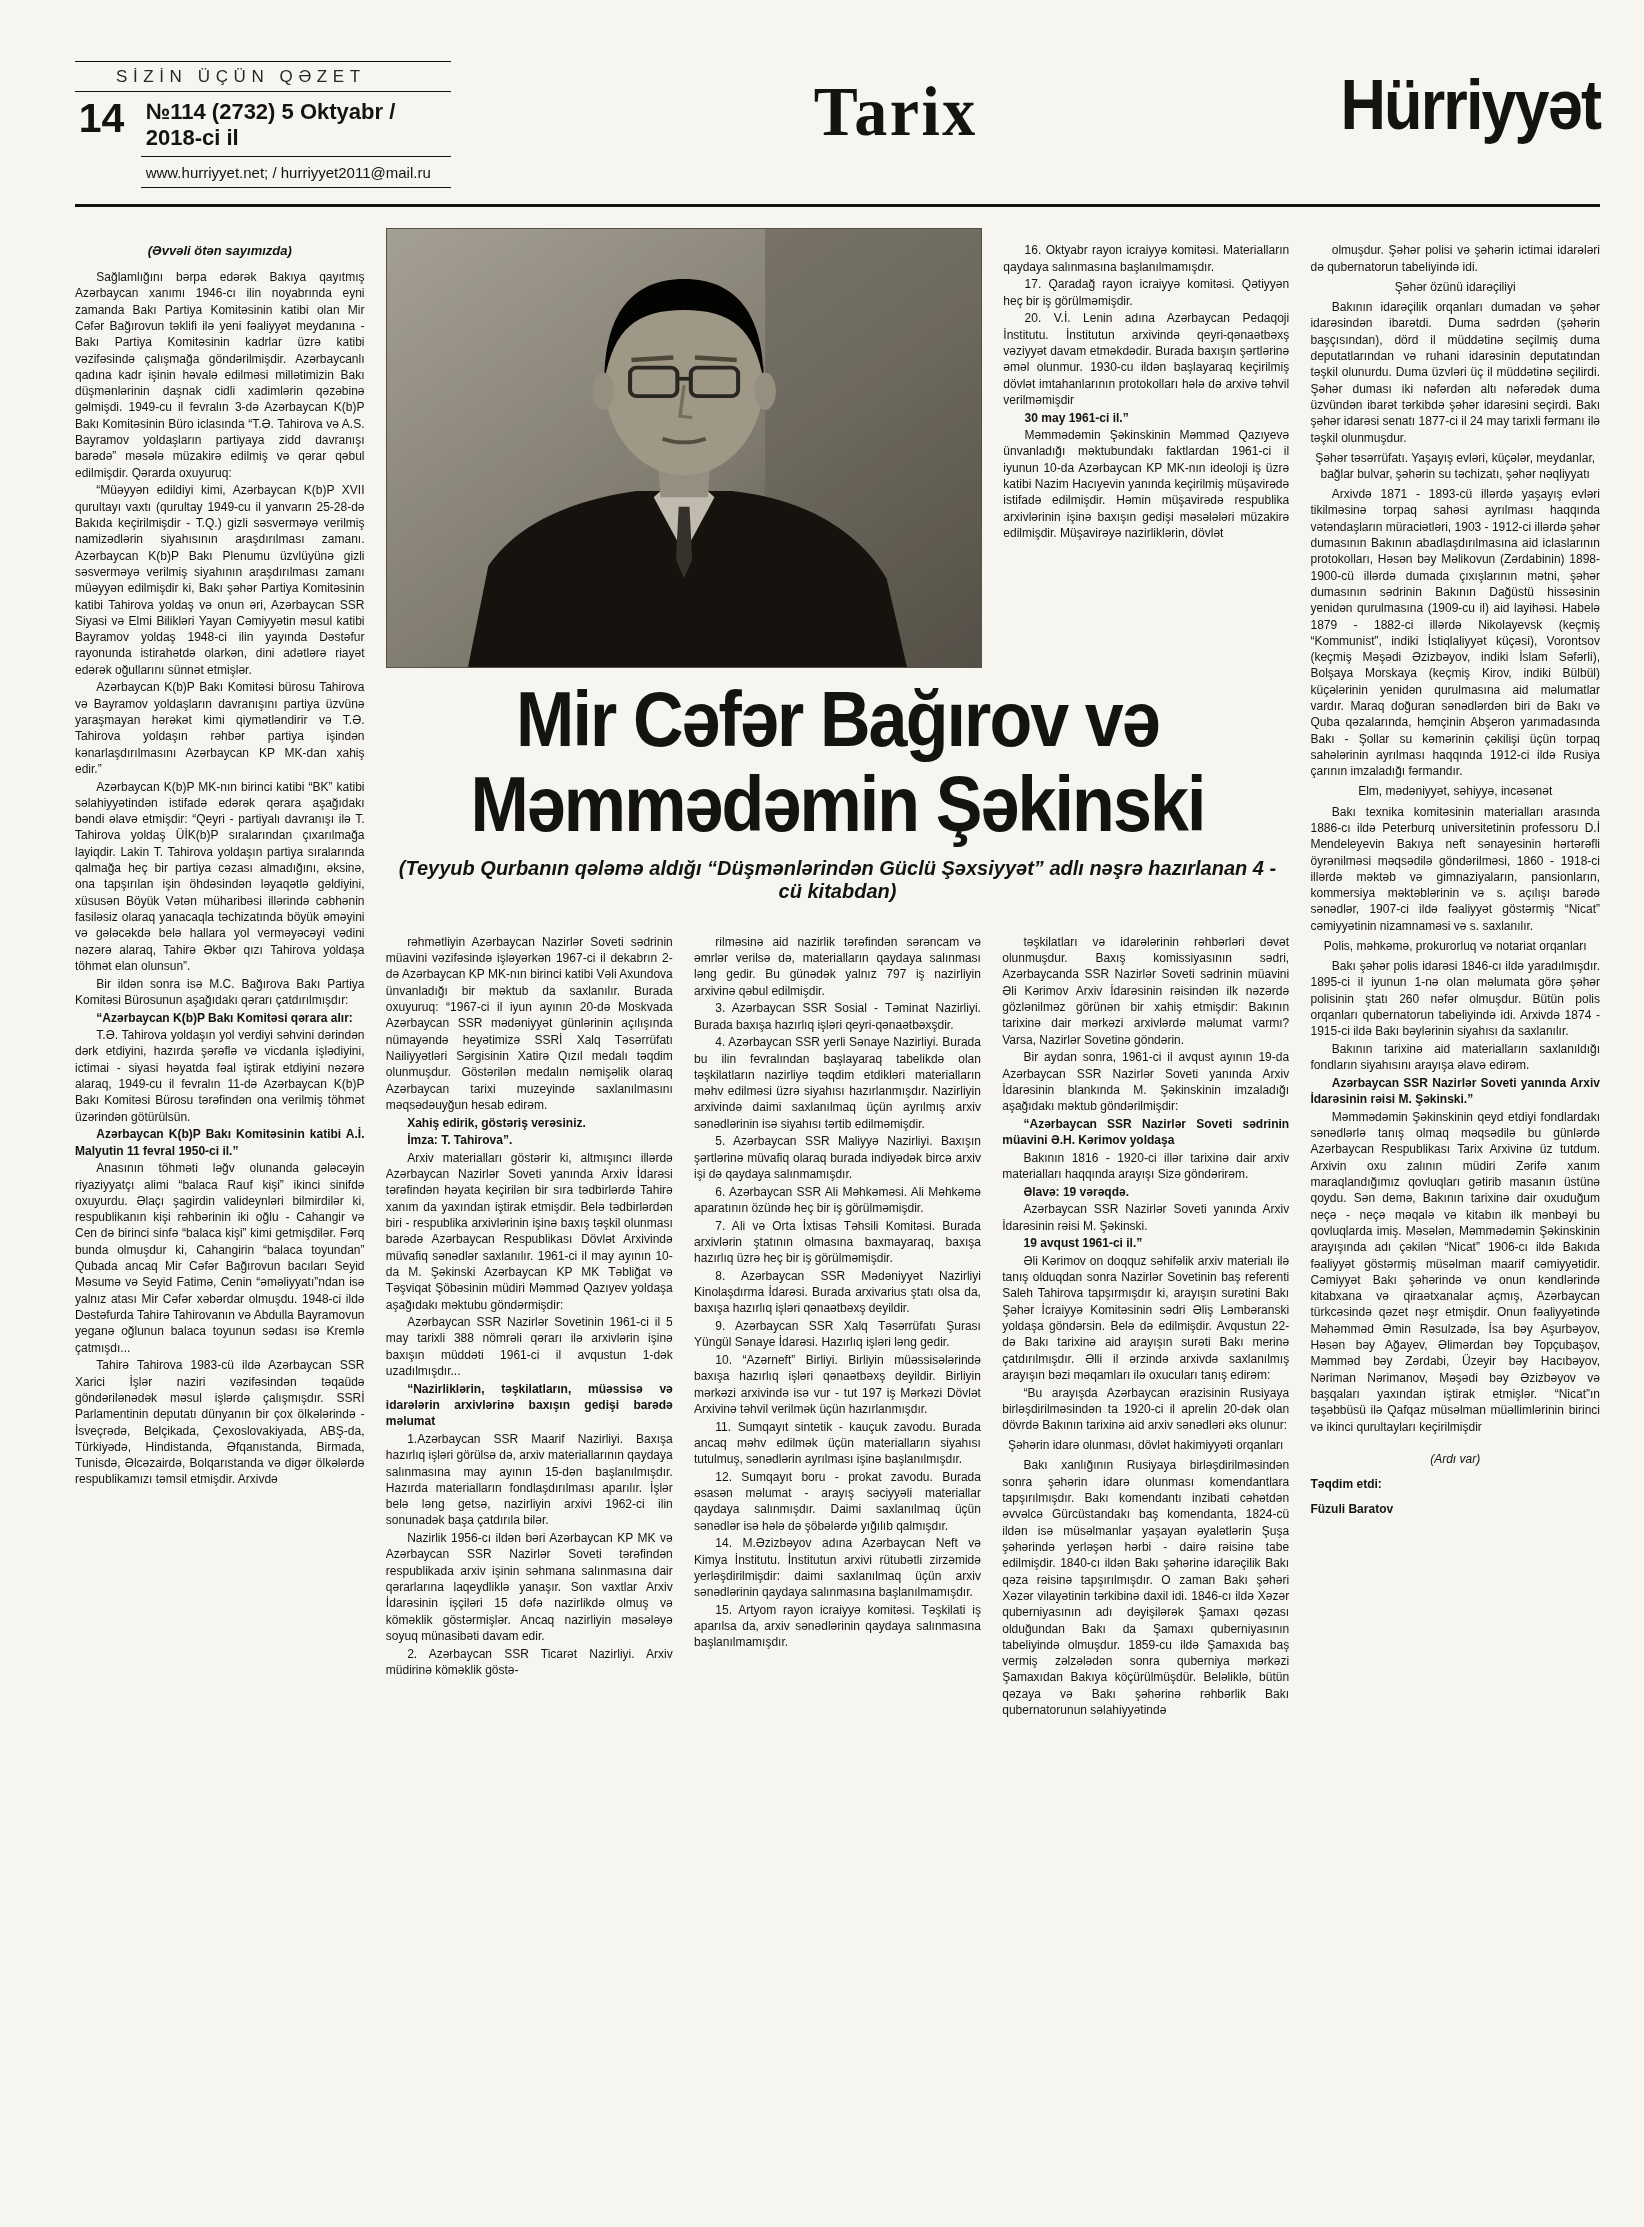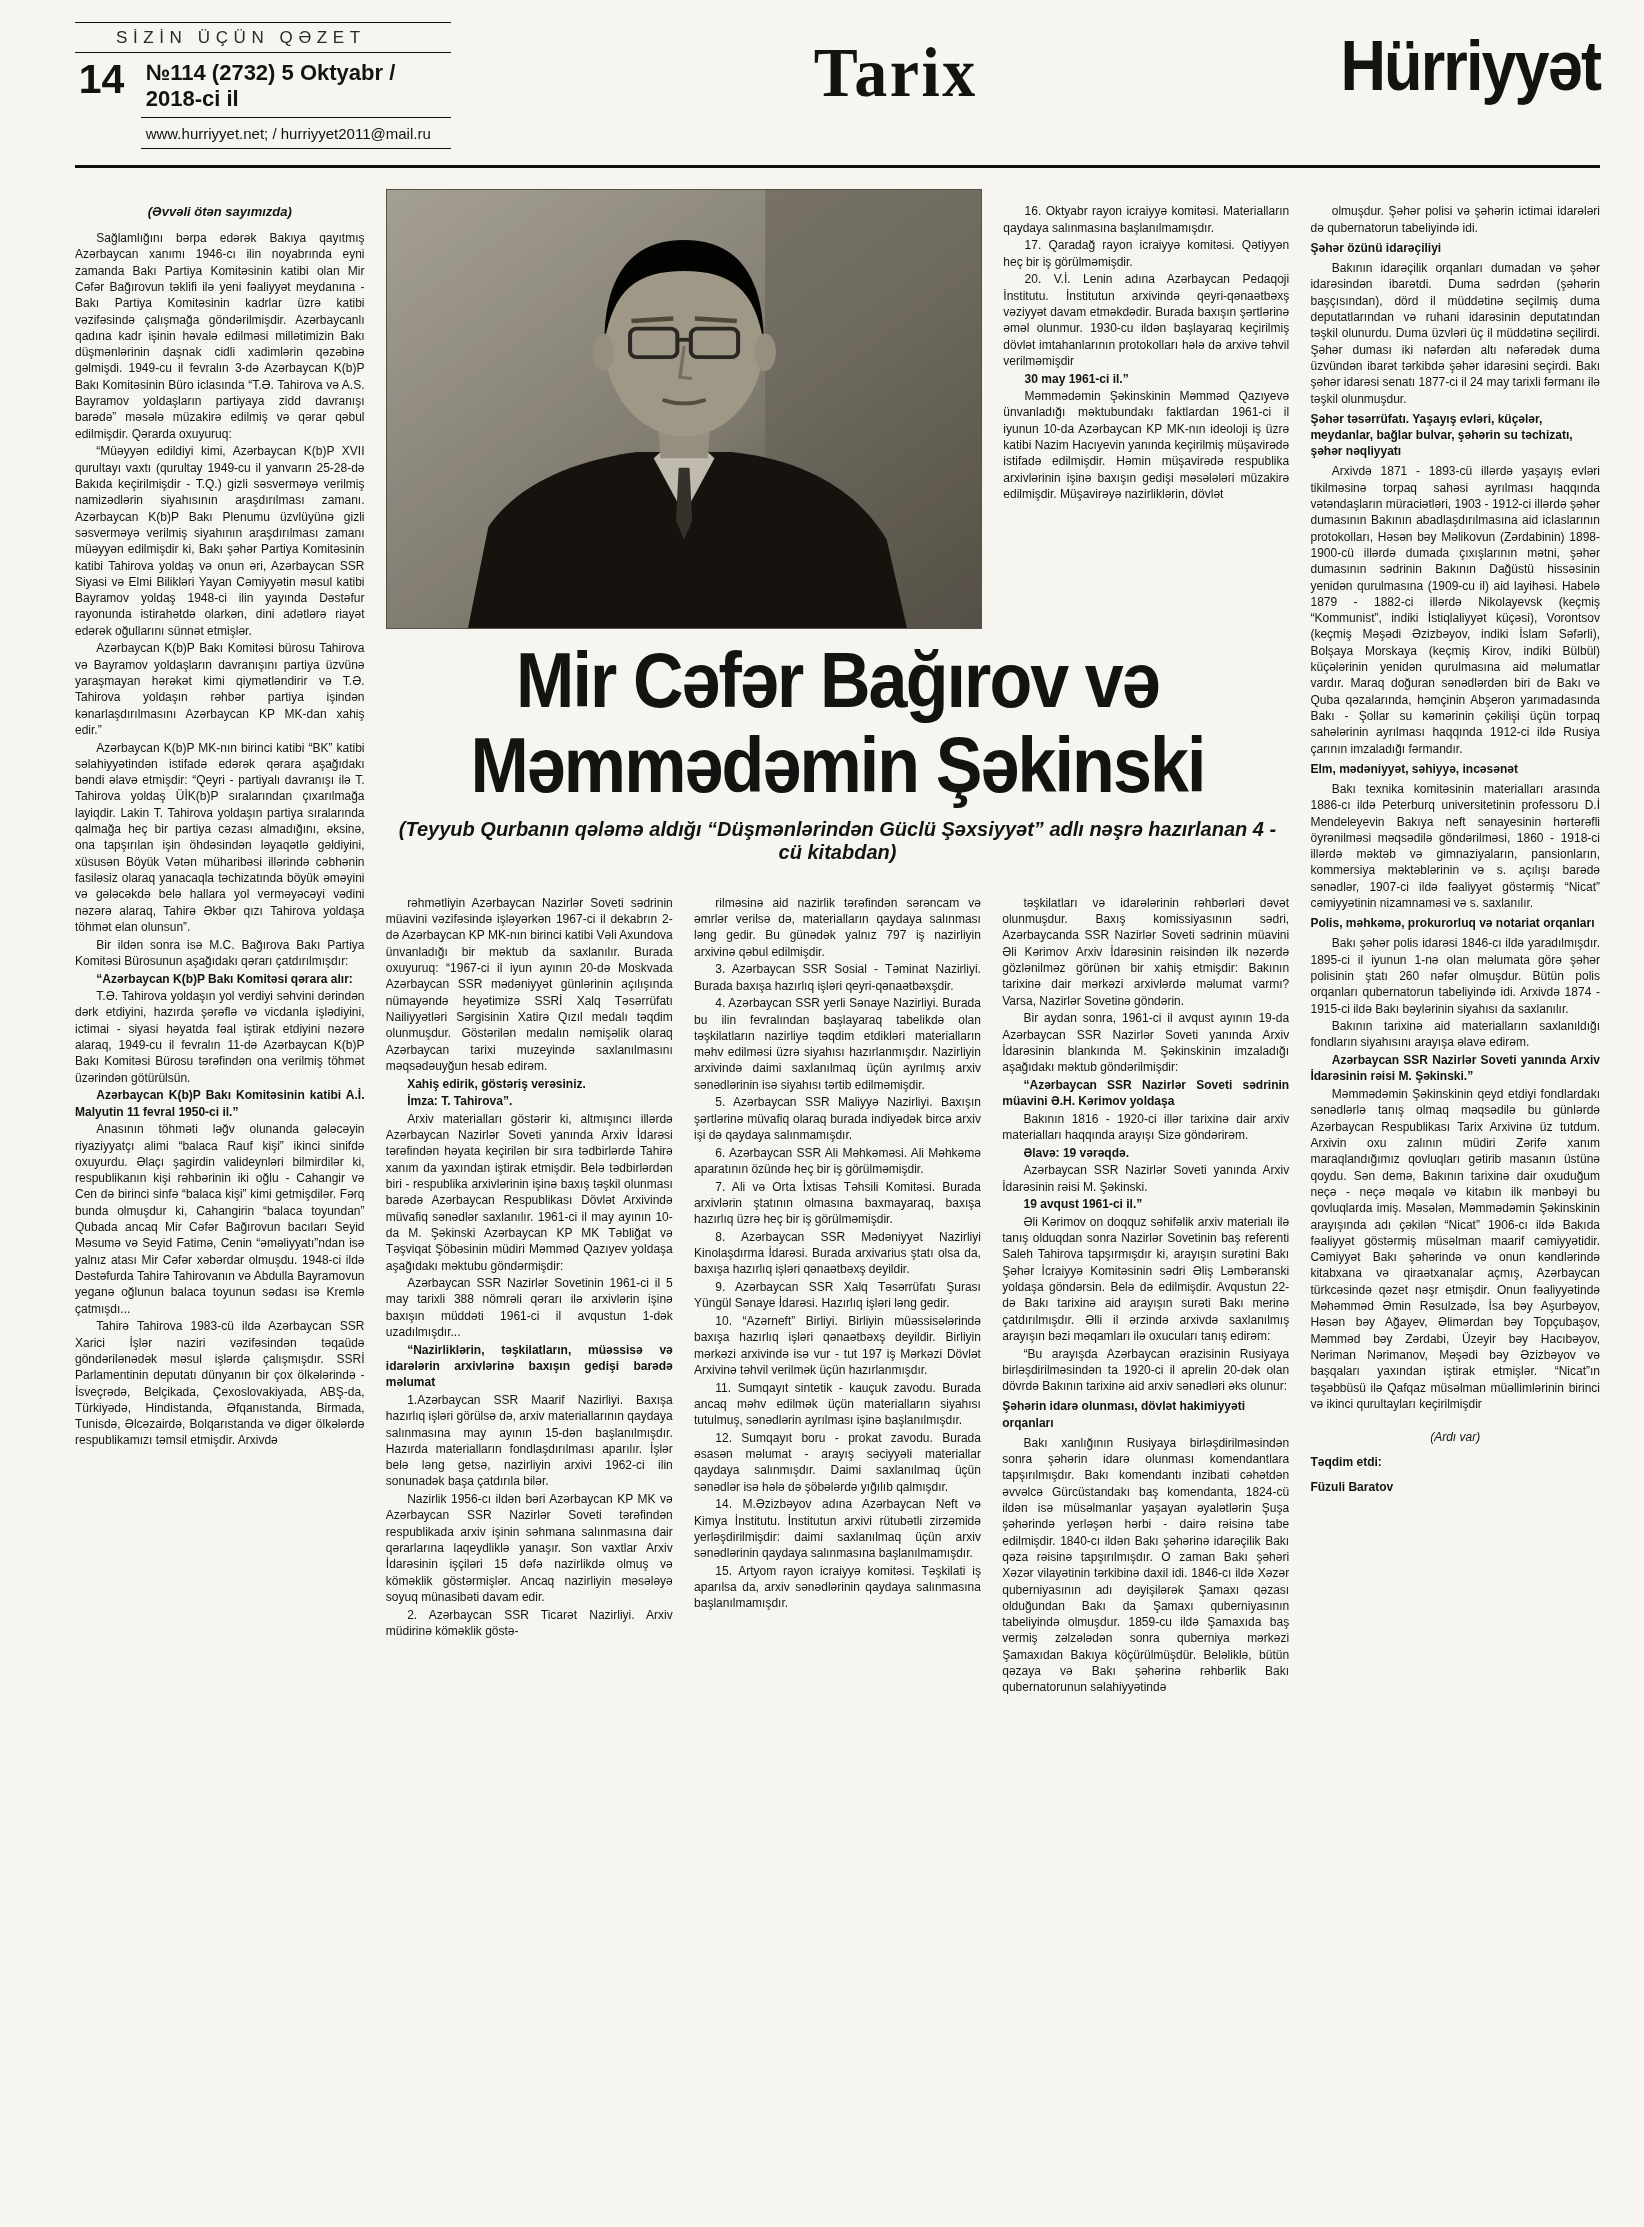--- a/index.html
+++ b/index.html
@@ -5,21 +5,21 @@
   * { margin:0; padding:0; box-sizing:border-box; }
   html,body { width:1644px; }
   body {
     width:1644px; height:2227px;
     background:#f6f5f0;
     color:#151311;
     font-family:"Liberation Sans", sans-serif;
     overflow:hidden;
     position:relative;
   }
-  .page { width:1644px; height:2227px; padding:22px 44px 25px 75px; overflow:hidden; }
+  .page { width:1644px; height:2227px; padding:61px 44px 25px 75px; overflow:hidden; }
 
   
   .masthead {
     display:flex; align-items:flex-start; justify-content:space-between;
     border-bottom:3.8px solid #121110;
     padding-bottom:16.3px;
   }
   .mast-left { width:376px; border-top:1.9px solid #121110; }
   .tagline {
     font-size:17px; letter-spacing:5.6px; padding:5px 2.5px 3.8px 41px;
@@ -47,21 +47,21 @@
     grid-template-columns: 1fr 3.12fr 1fr;
     column-gap:21.3px;
     margin-top:21.3px;
     height:1938px;
     overflow:hidden;
   }
   .col { font-size:12px; line-height:1.36; text-align:justify; overflow:hidden;margin-top:14px; }
 
   .para { text-indent:21.3px; margin:0 0 1.3px 0; }
   .s-b  { font-weight:bold; }
-  .s-c  { font-weight:bold; text-align:left; text-indent:0; margin:3.8px 0; }
+  .s-c  { font-weight:normal; text-align:center; text-indent:0; margin:3.8px 0; }
   .s-ic { font-weight:bold; font-style:italic; text-align:center; text-indent:0; margin-bottom:8.8px; font-size:13px; }
   .s-r  { font-weight:bold; text-align:left; text-indent:0; margin-top:8.8px; }
   .s-ri { font-weight:normal; font-style:italic; text-align:center; text-indent:0; margin-top:16.3px; }
 
   
   .feature { display:flex; flex-direction:column; overflow:hidden; }
   .feature-top { display:flex; column-gap:21.3px; }
   .photo-box {
     width:66%; height:440px; flex:0 0 auto;
     background:#8f8a80; border:0.6px solid #55514a;

